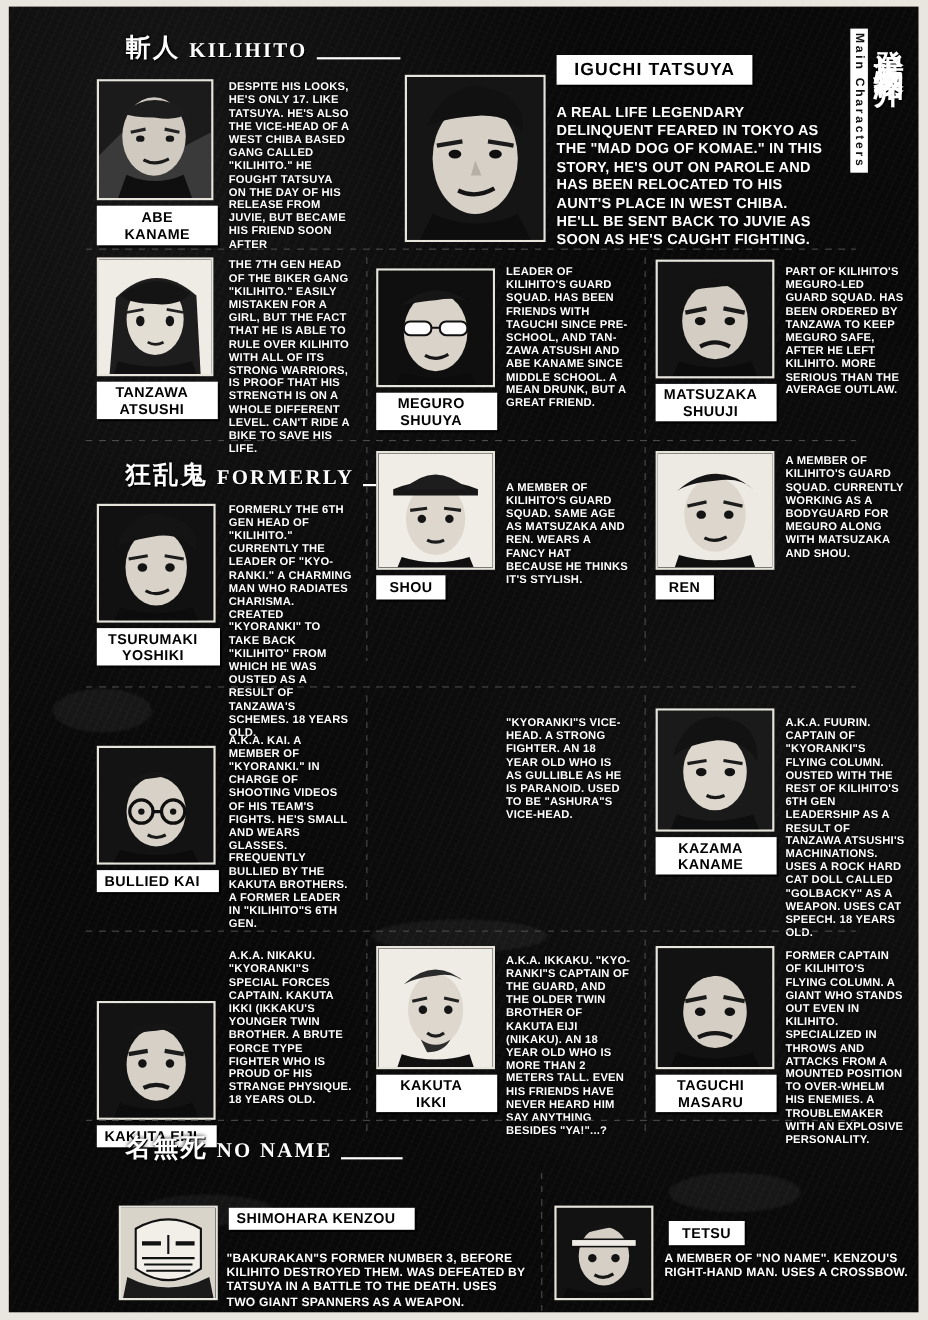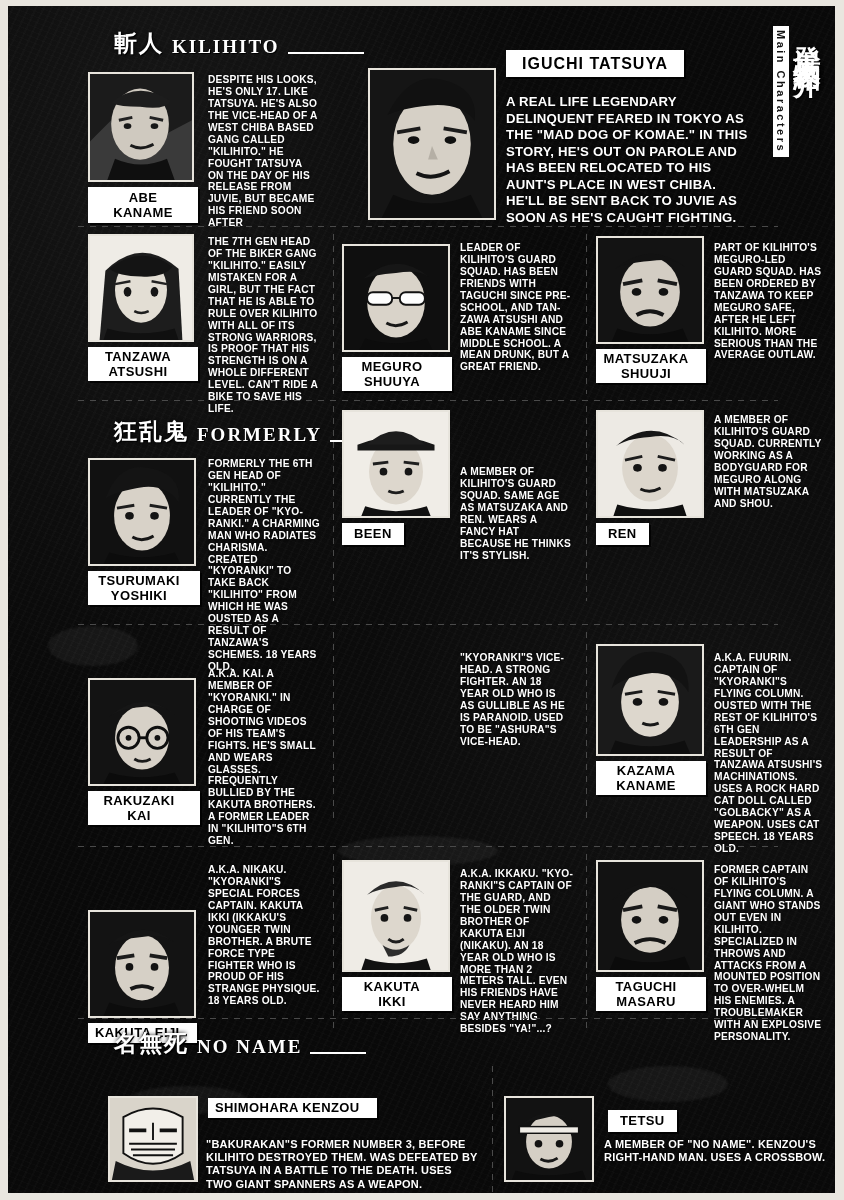--- a/index.html
+++ b/index.html
@@ -277,24 +277,24 @@
           <path d="M14 34 Q54 18 94 34 L94 40 L14 40Z" fill="#171717"></path>
           <path d="M24 34 Q54 6 84 34 Z" fill="#1d1d1d"></path>
           <path d="M30 54 L46 52 M62 52 L78 54" stroke="#1f1f1f" stroke-width="3" fill="none"></path>
           <ellipse cx="41" cy="62" rx="4" ry="4" fill="#151515"></ellipse>
           <ellipse cx="67" cy="62" rx="4" ry="4" fill="#151515"></ellipse>
           <path d="M46 82 Q54 86 62 82" stroke="#1c1c1c" stroke-width="3" fill="none"></path>
           <path d="M22 98 Q54 108 86 98 L90 108 L18 108Z" fill="#101010"></path>
         </svg>
       </div>
       <div style="margin-top:5px;">
-        <span class="plate mid">BEEN</span>
-      </div>
-    </div>
-    <div class="card desc" style="left:452px; top:432px; width:112px;margin-top:28px;">A MEMBER OF KILIHITO'S GUARD SQUAD. SAME AGE AS MATSUZAKA AND REN. WEARS A FANCY HAT BECAUSE HE THINKS IT'S STYLISH.</div>
+        <span class="plate mid">SHOU</span>
+      </div>
+    </div>
+    <div class="card desc" style="left:452px; top:432px; width:112px;">A MEMBER OF KILIHITO'S GUARD SQUAD. SAME AGE AS MATSUZAKA AND REN. WEARS A FANCY HAT BECAUSE HE THINKS IT'S STYLISH.</div>
 
     <div class="vr-dash" style="left:578px; top:400px; height:195px;"></div>
 
     <div class="card" style="left:588px; top:404px; width:110px;">
       <div class="portrait" style="width:108px; height:108px;">
         <svg viewBox="0 0 108 108" preserveAspectRatio="none">
           <rect width="108" height="108" fill="#edeae4"></rect>
           <ellipse cx="54" cy="58" rx="29" ry="35" fill="#dcd6cc"></ellipse>
           <path d="M18 36 Q54 4 90 34 Q78 22 54 26 Q28 28 18 36Z" fill="#151515"></path>
           <path d="M28 50 L46 46 M62 46 L80 50" stroke="#1d1d1d" stroke-width="3" fill="none"></path>
@@ -321,21 +321,21 @@
           <circle cx="40" cy="60" r="11" fill="none" stroke="#0f0f0f" stroke-width="3"></circle>
           <circle cx="70" cy="60" r="11" fill="none" stroke="#0f0f0f" stroke-width="3"></circle>
           <path d="M51 60 L59 60" stroke="#0f0f0f" stroke-width="3"></path>
           <ellipse cx="40" cy="60" rx="3" ry="3" fill="#121212"></ellipse>
           <ellipse cx="70" cy="60" rx="3" ry="3" fill="#121212"></ellipse>
           <path d="M46 82 Q54 87 63 82" stroke="#1a1a1a" stroke-width="3" fill="none"></path>
           <path d="M20 96 Q54 106 88 96 L94 108 L14 108Z" fill="#0b0b0b"></path>
         </svg>
       </div>
       <div style="margin-top:5px;">
-        <span class="plate">RAKUZAKI KAI</span>
+        <span class="plate">BULLIED KAI</span>
       </div>
     </div>
     <div class="card desc" style="left:200px; top:662px; width:112px;">A.K.A. KAI. A MEMBER OF "KYORANKI." IN CHARGE OF SHOOTING VIDEOS OF HIS TEAM'S FIGHTS. HE'S SMALL AND WEARS GLASSES. FREQUENTLY BULLIED BY THE KAKUTA BROTHERS. A FORMER LEADER IN "KILIHITO"S 6TH GEN.</div>
 
     <div class="vr-dash" style="left:325px; top:626px; height:190px;"></div>
 
     <div class="card desc" style="left:452px; top:646px; width:112px;">"KYORANKI"S VICE-HEAD. A STRONG FIGHTER. AN 18 YEAR OLD WHO IS AS GULLIBLE AS HE IS PARANOID. USED TO BE "ASHURA"S VICE-HEAD.</div>
 
     <div class="vr-dash" style="left:578px; top:626px; height:190px;"></div>
 

